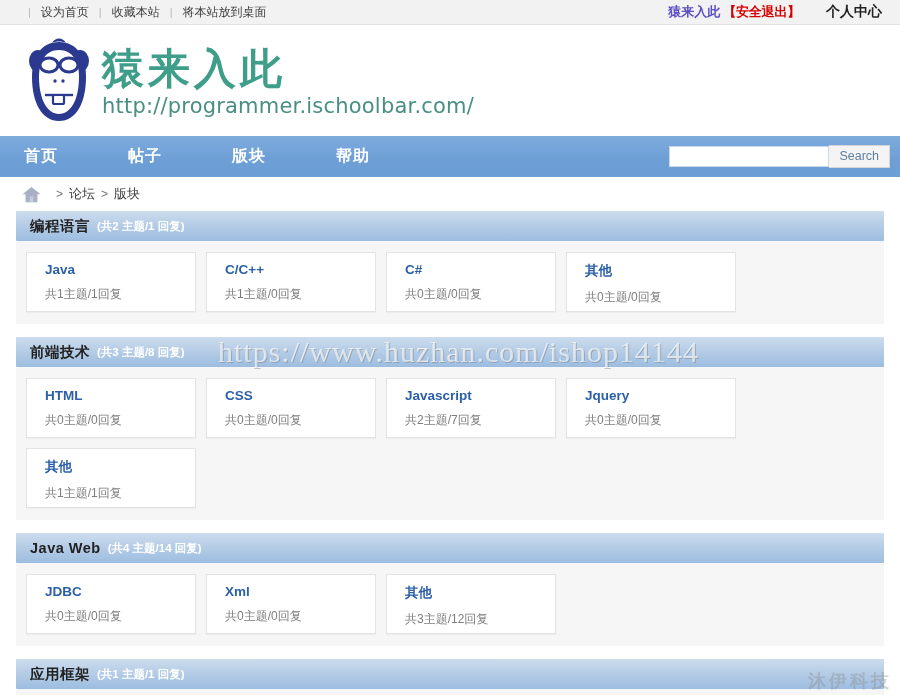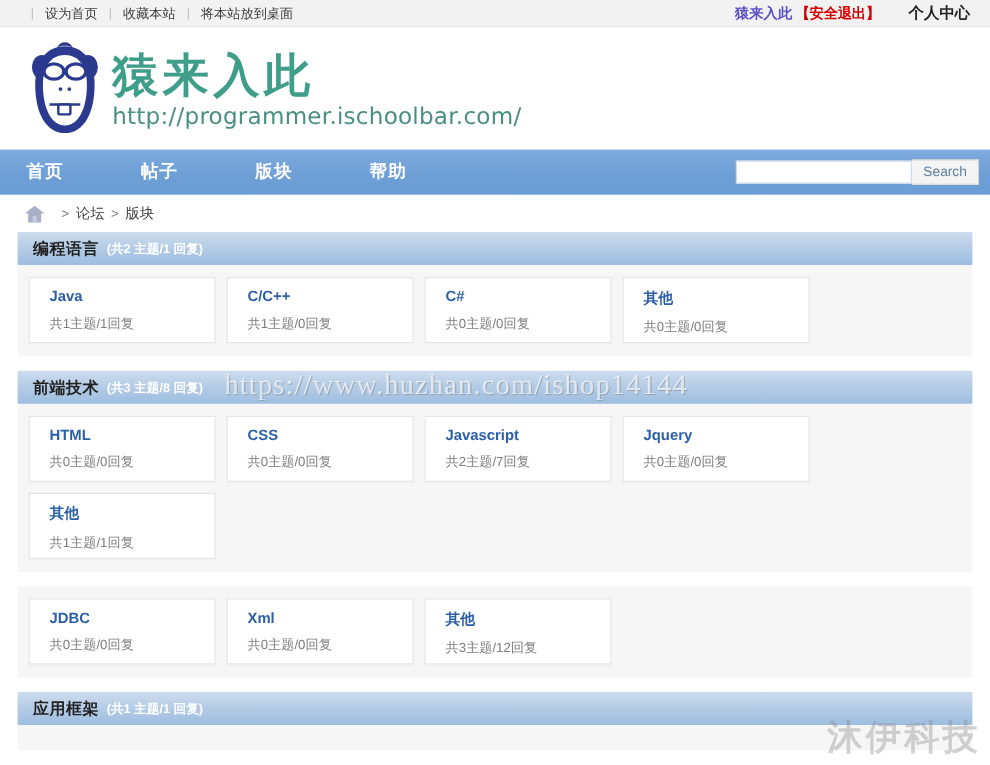--- a/index.html
+++ b/index.html
@@ -105,30 +105,30 @@
     background: #fff; border: 1px solid #e3e3e3;
     padding: 9px 0 0 18px;
     box-shadow: 0 1px 1px rgba(0,0,0,0.03);
     cursor: pointer;
   }
   .card-title { font-size: 13.5px; font-weight: bold; color: #2b5fa7; margin-bottom: 9px; }
   .card-stat { font-size: 12px; color: #7d7d7d; }
 
   
   .wm-main {
-    position: absolute; left: 204px; top: 335px;
+    position: absolute; left: 218px; top: 335px;
     font-family: "Liberation Serif", "DejaVu Serif", serif;
-    font-size: 26px; letter-spacing: 1px;
+    font-size: 30px; letter-spacing: 1px;
     color: rgba(255,255,255,0.66);
     text-shadow: 1px 1px 0 rgba(120,120,120,0.42);
     pointer-events: none; white-space: nowrap;
   }
   .wm-corner {
     position: absolute; right: 8px; bottom: 2px;
-    font-size: 32px; font-weight: bold;
+    font-size: 18px; font-weight: bold;
     color: rgba(140,140,140,0.38);
     letter-spacing: 3px;
     pointer-events: none; white-space: nowrap;
     font-family: Liberation Mono, monospace;
   }
 </style>
 </head>
 <body>
 
 <div id="page">
@@ -256,20 +256,24 @@
           <div class="card-stat">共0主题/0回复</div>
         </div>
         <div class="card">
           <div class="card-title">其他</div>
           <div class="card-stat">共1主题/1回复</div>
         </div>
       </div>
     </div>
 
     <div class="section">
+      <div class="sec-head">
+        <span class="sec-title">Java Web</span>
+        <span class="sec-stat">(共4 主题/14 回复)</span>
+      </div>
       <div class="sec-body">
         <div class="card">
           <div class="card-title">JDBC</div>
           <div class="card-stat">共0主题/0回复</div>
         </div>
         <div class="card">
           <div class="card-title">Xml</div>
           <div class="card-stat">共0主题/0回复</div>
         </div>
         <div class="card">

